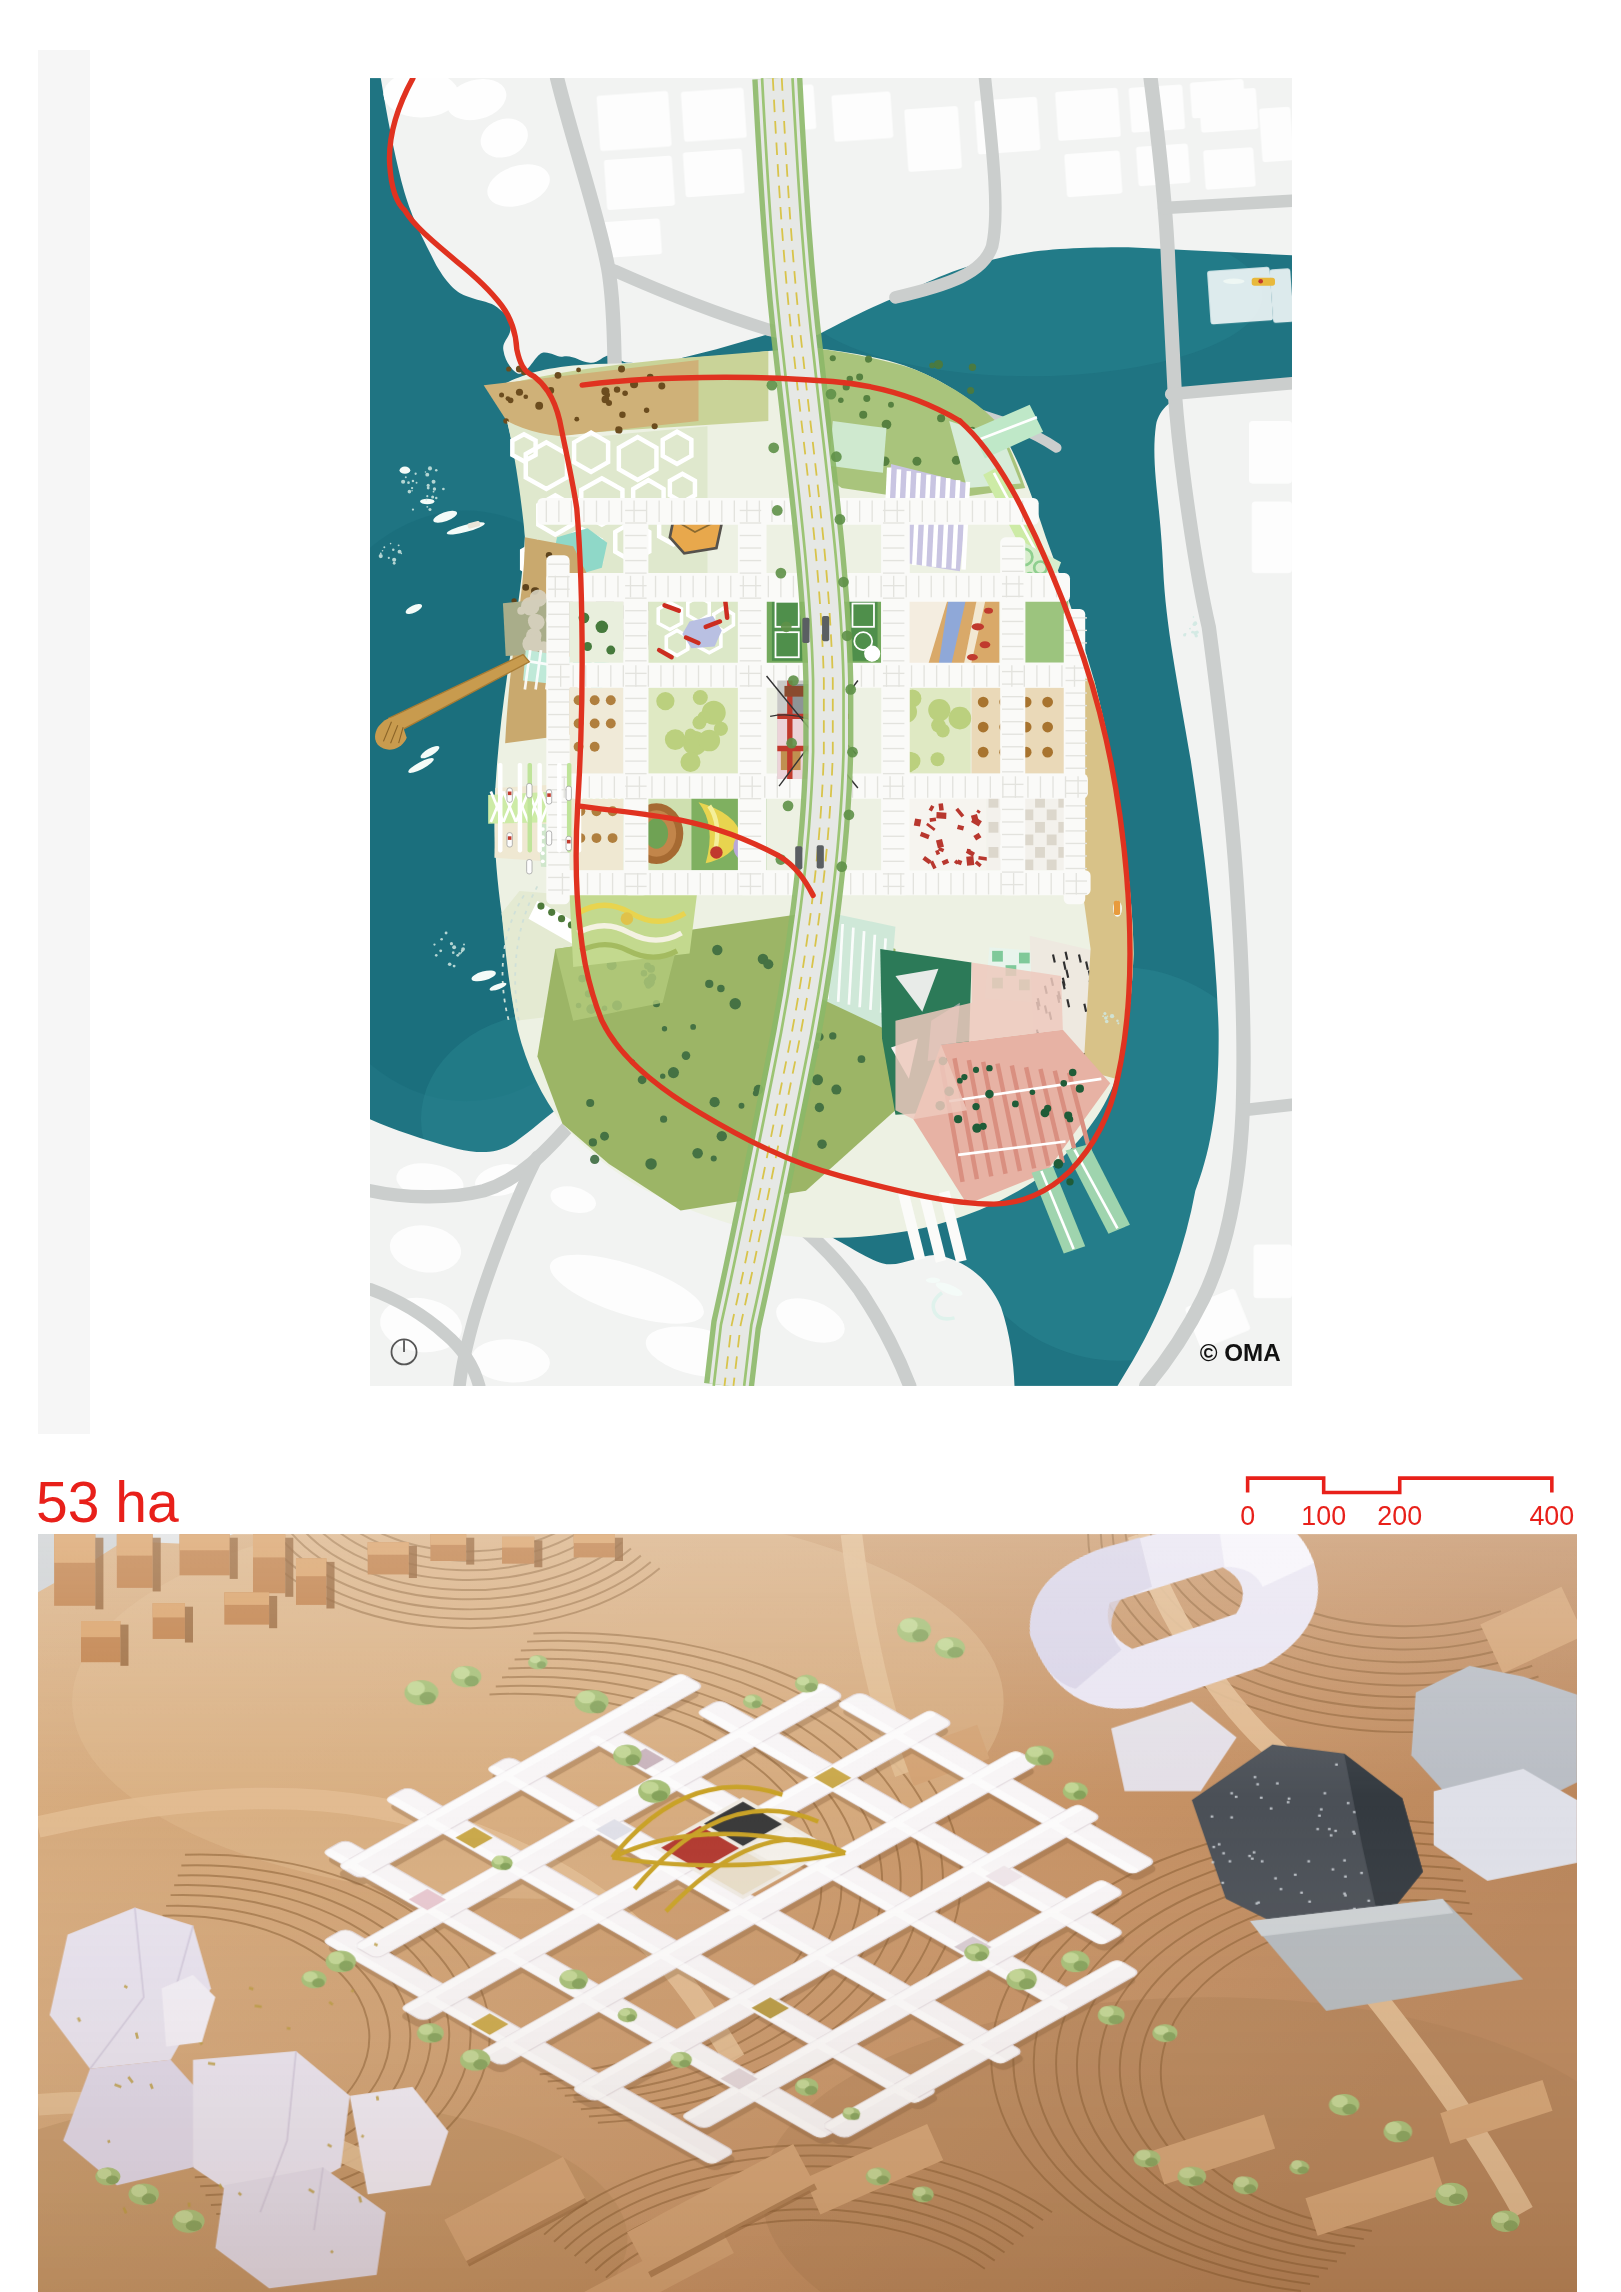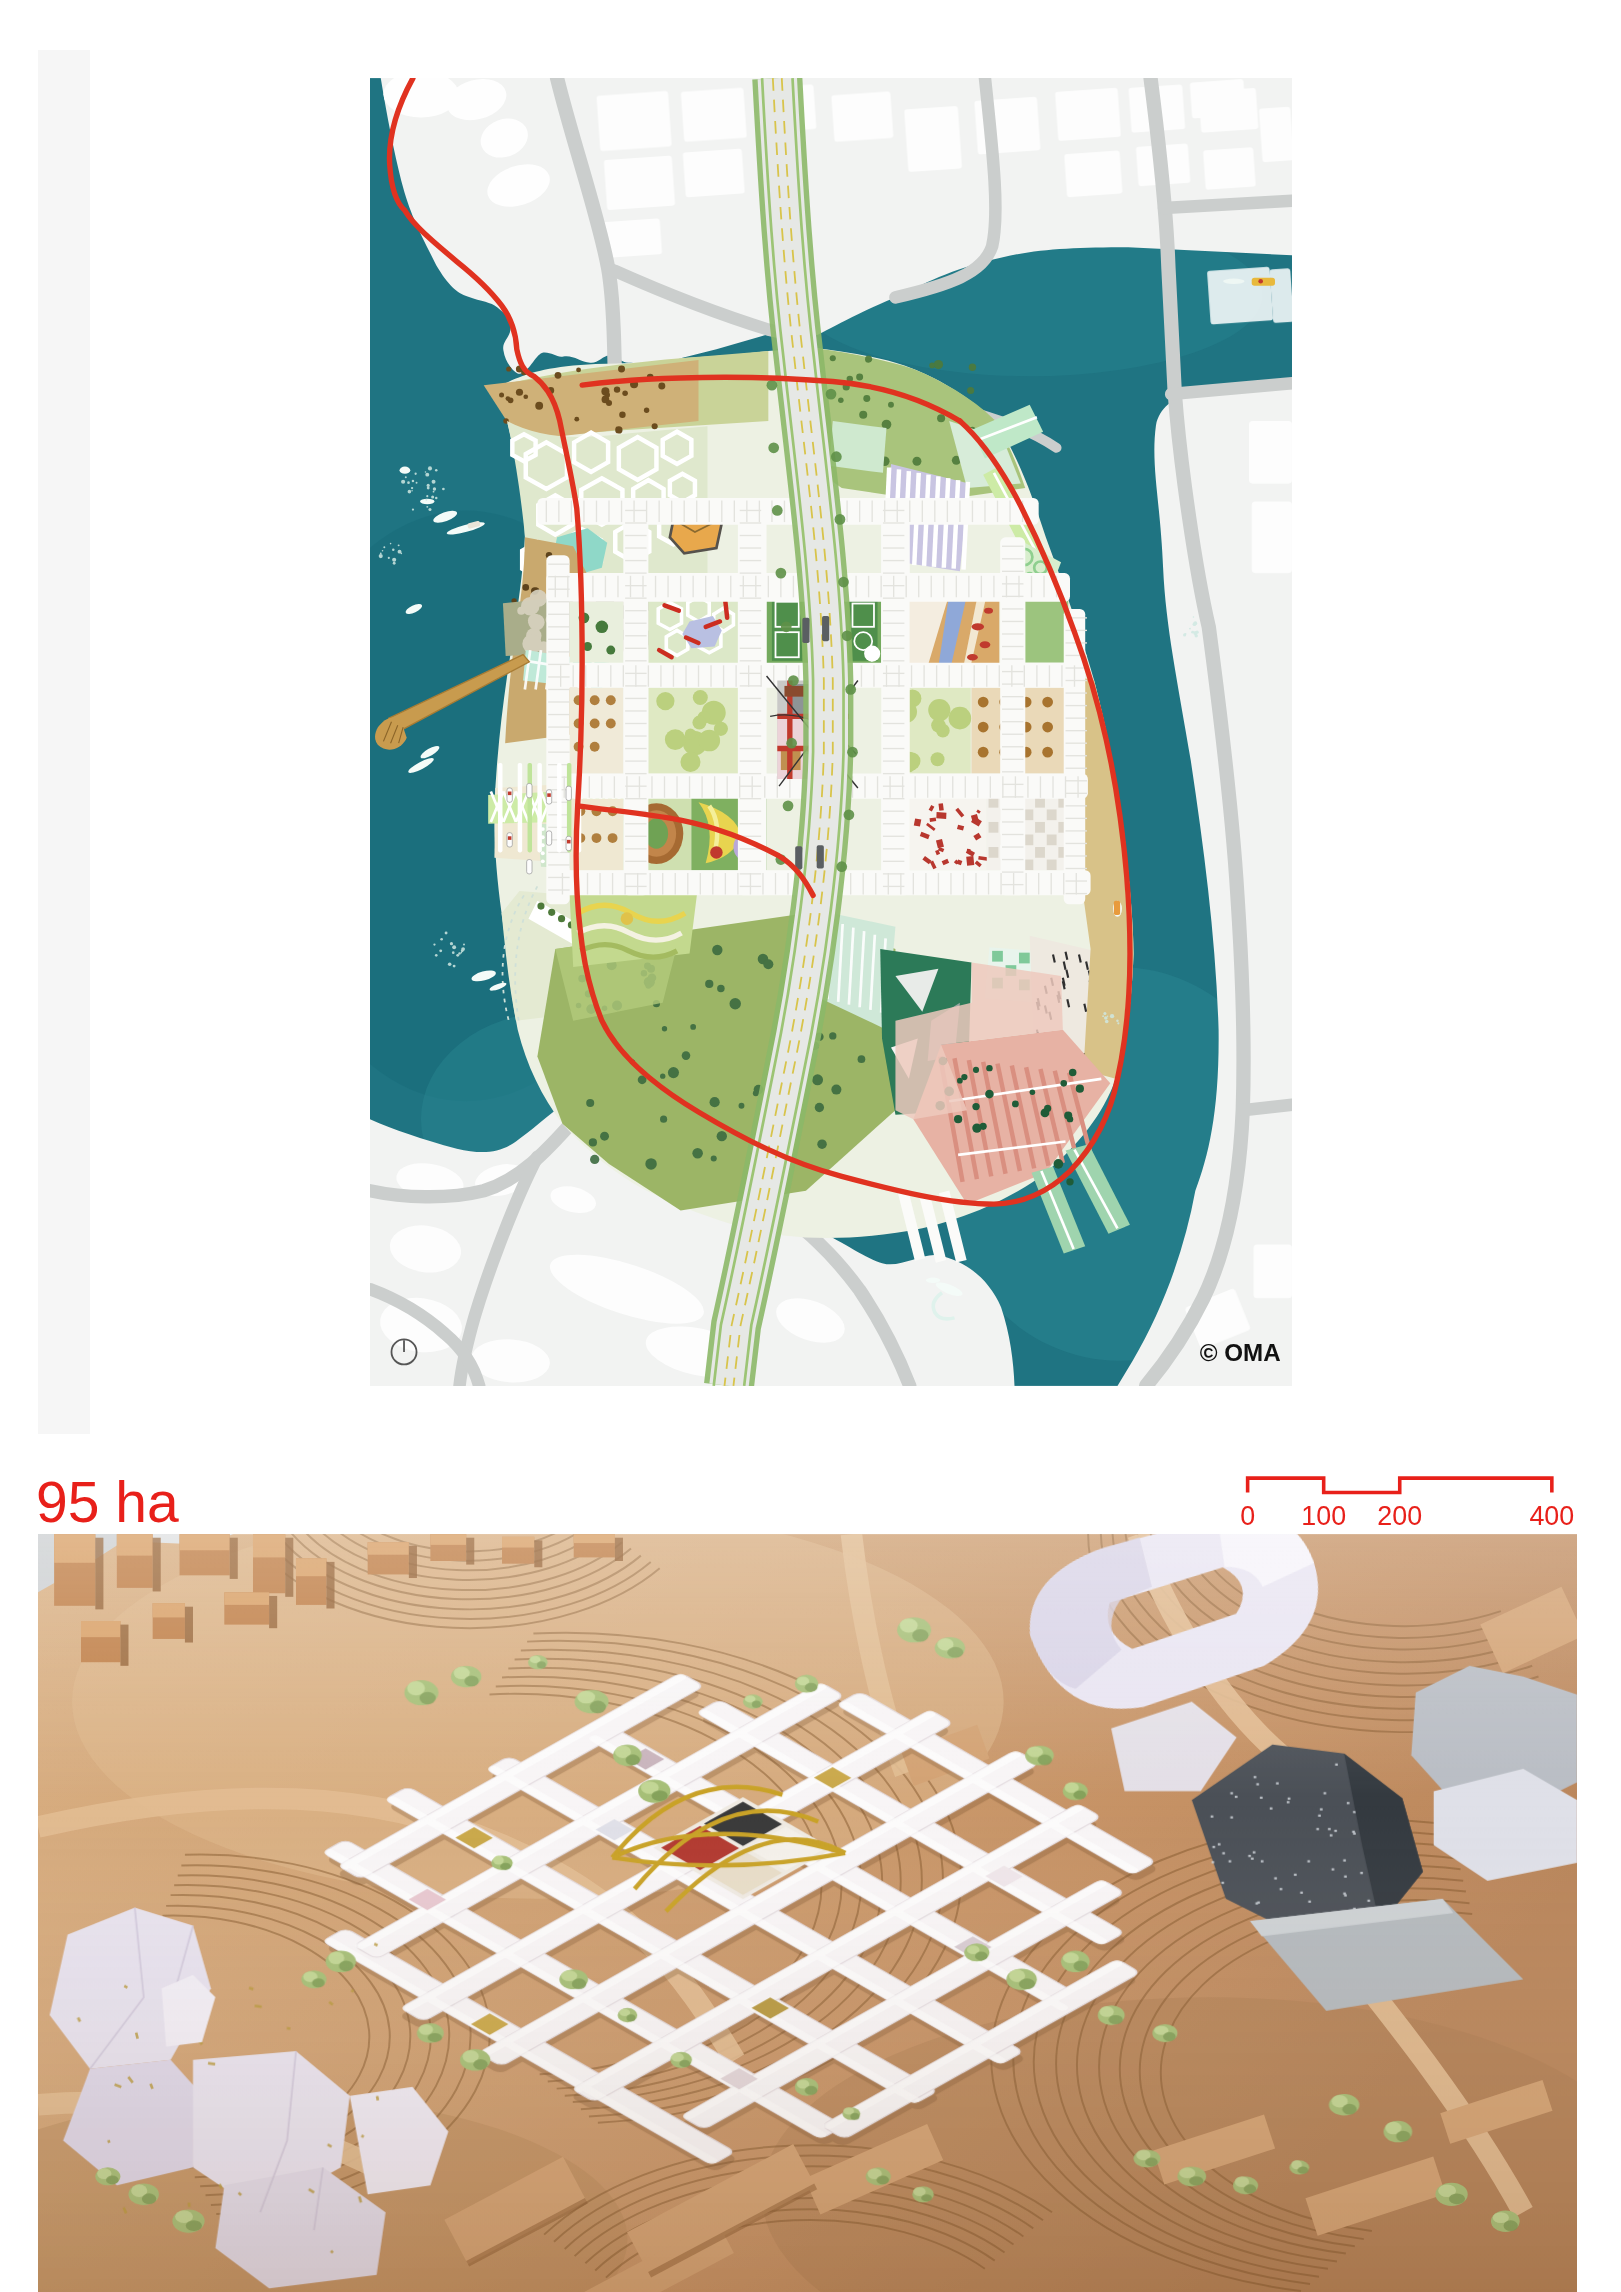--- a/index.html
+++ b/index.html
@@ -1366,21 +1366,21 @@
         <circle cx="1234" cy="1132" r="1.7"></circle>
         <circle cx="1237" cy="1135" r="0.8"></circle>
       </g>
 
 <circle cx="451" cy="1510" r="14" fill="none" stroke="#555555" stroke-width="2"></circle>
 <line x1="451" y1="1510" x2="451" y2="1497" stroke="#555555" stroke-width="2"></line>
 
 <text x="1340" y="1520" font-family="Liberation Sans, sans-serif" font-size="27" font-weight="bold" fill="#111111">© OMA</text>
   </svg>
 
-  <div class="abs" style="left:36px;top:1469px;font-size:57px;color:#e8201a;">95 ha</div>
+  <div class="abs" style="left:36px;top:1469px;font-size:57px;color:#e8201a;">53 ha</div>
 
   <svg class="abs" style="left:1236px;top:1460px;" width="340" height="72" viewBox="0 0 380 80">
 
     <path d="M13 36 L13 20 L98 20 L98 36 L183 36 L183 20 L353 20 L353 36" fill="none" stroke="#e8201a" stroke-width="4"></path>
 
     <text x="13" y="72" font-size="30" fill="#e8201a" text-anchor="middle">0</text>
     <text x="98" y="72" font-size="30" fill="#e8201a" text-anchor="middle">100</text>
     <text x="183" y="72" font-size="30" fill="#e8201a" text-anchor="middle">200</text>
     <text x="353" y="72" font-size="30" fill="#e8201a" text-anchor="middle">400</text>
   </svg>

